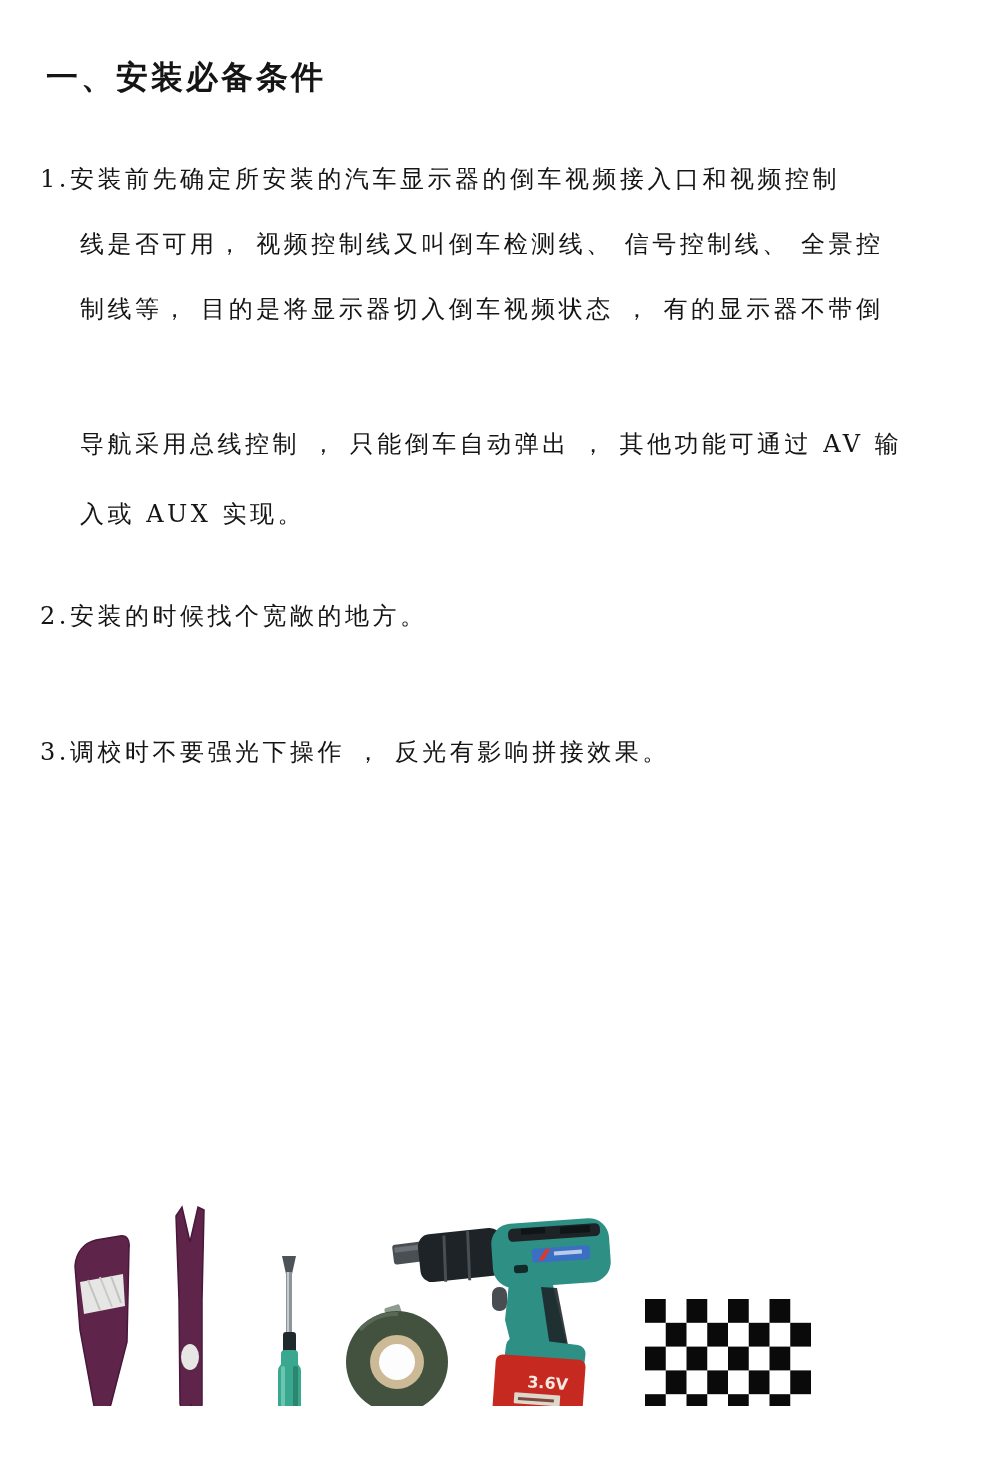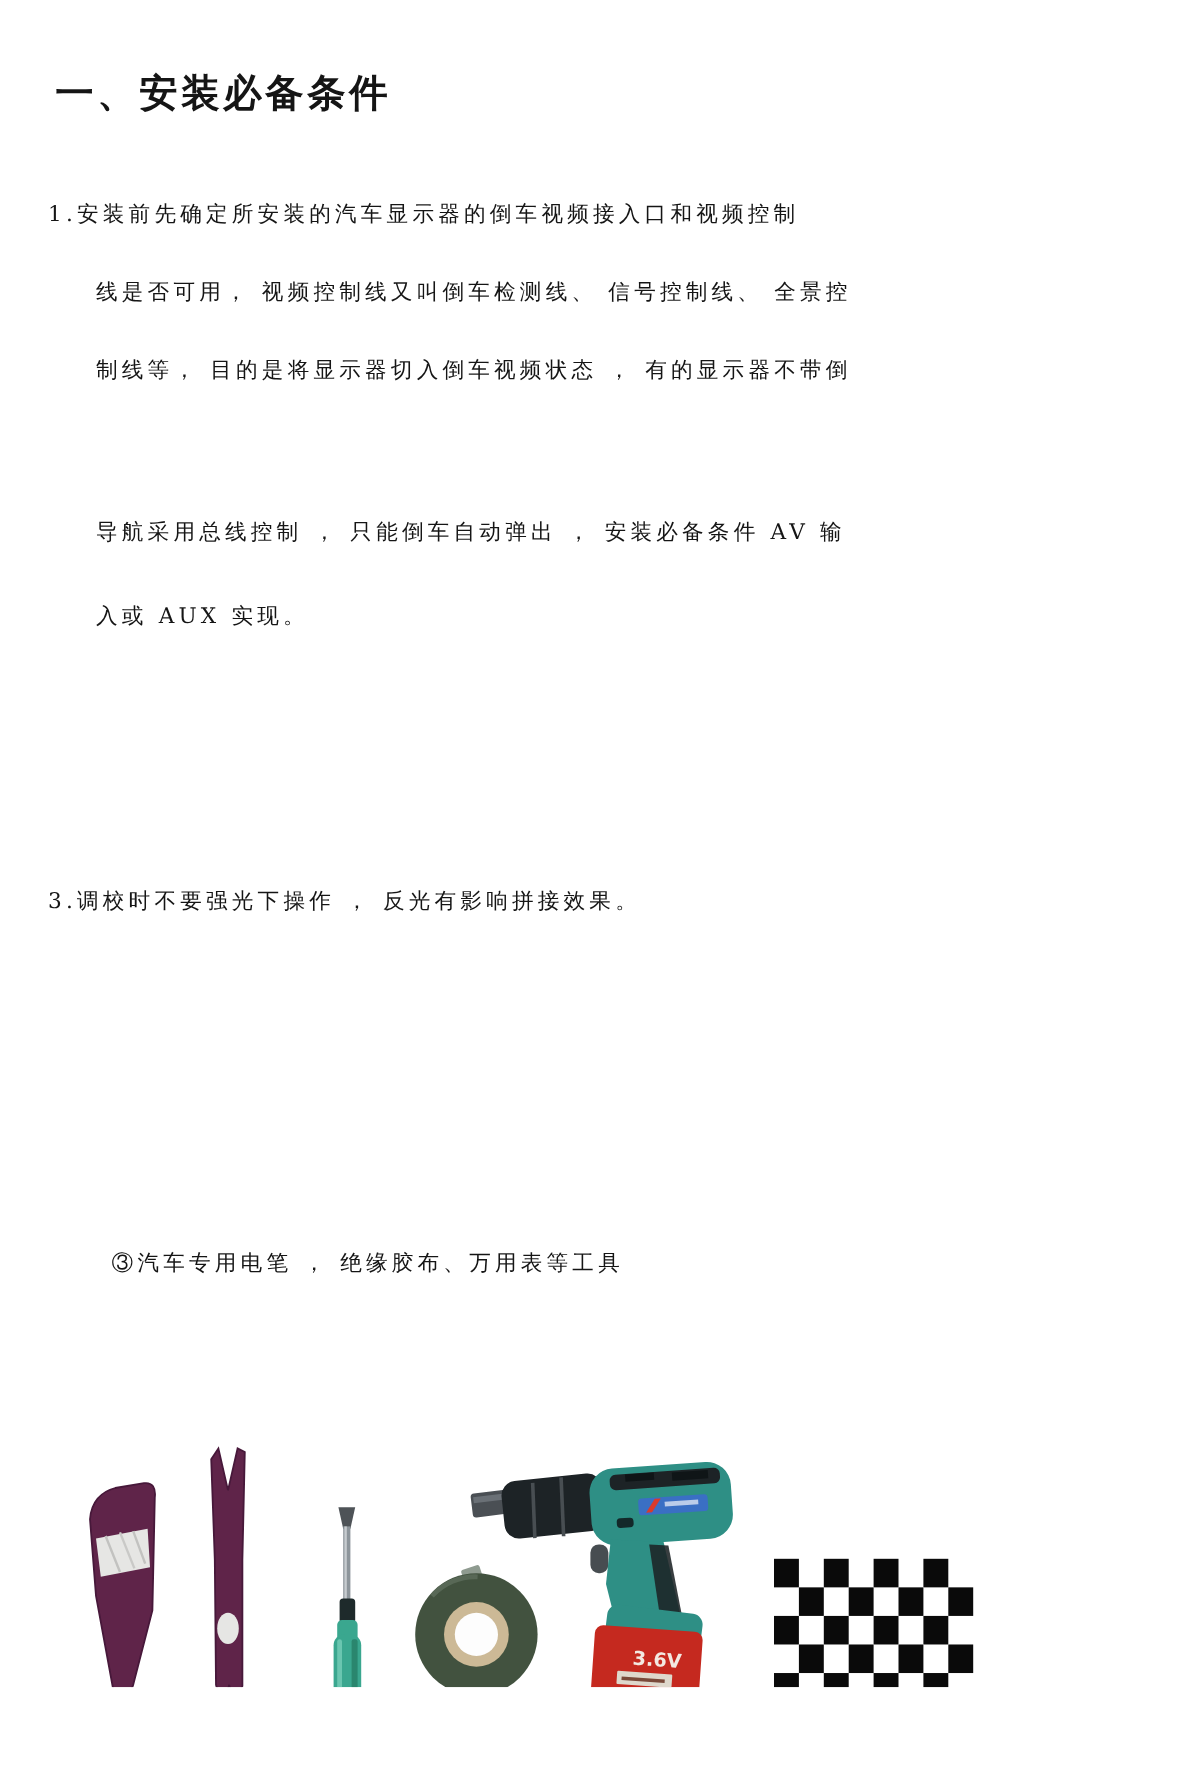--- a/index.html
+++ b/index.html
@@ -17,21 +17,21 @@
     left:46px;
     top:56px;
     margin:0;
     font-size:32px;
     font-weight:700;
     letter-spacing:3px;
     white-space:pre;
   }
   .tline{
     position:absolute;
-    font-size:18px;
+    font-size:24px;
     line-height:30px;
     letter-spacing:3.5px;
     white-space:pre;
   }
   .figure-svg{
     position:absolute;
     left:0;
     top:1185px;
     width:1000px;
     height:288px;
@@ -40,26 +40,26 @@
 </head>
 <body>
 
 <div class="page">
 
   <h1 class="title">一、安装必备条件</h1>
 
   <div class="tline" style="left:40px;top:164px">1.安装前先确定所安装的汽车显示器的倒车视频接入口和视频控制</div>
   <div class="tline" style="left:80px;top:294px">制线等， 目的是将显示器切入倒车视频状态 ， 有的显示器不带倒</div>
   <div class="tline" style="left:80px;top:229px">线是否可用， 视频控制线又叫倒车检测线、 信号控制线、 全景控</div>
-  <div class="tline" style="left:80px;top:429px">导航采用总线控制 ， 只能倒车自动弹出 ， 安装必备条件 AV 输</div>
+  <div class="tline" style="left:80px;top:429px">导航采用总线控制 ， 只能倒车自动弹出 ， 其他功能可通过 AV 输</div>
   <div class="tline" style="left:80px;top:499px">入或 AUX 实现。</div>
 
+  <div class="tline" style="left:40px;top:601px">2.安装的时候找个宽敞的地方。</div>
   <div class="tline" style="left:40px;top:737px">3.调校时不要强光下操作 ， 反光有影响拼接效果。</div>
 
-  <div class="tline" style="left:93px;top:1038px">③汽车专用电笔 ， 绝缘胶布、万用表等工具</div>
 
   <svg class="figure-svg" viewBox="0 1185 1000 288">
 
     <g>
       <path d="M 75 1266 C 76 1252 84 1243 96 1240 L 120 1236 C 127 1235 130 1240 129 1248
                L 127 1342 L 111 1404 C 107 1417 98 1418 94 1406 L 80 1330 Z" stroke="#47183a" stroke-width="1.5" fill="#5f2449"></path>
       <polygon points="80,1282 123,1274 125,1306 84,1314" fill="#e6e6e4"></polygon>
       <line x1="88" y1="1280" x2="100" y2="1310" stroke="#c2c2c0" stroke-width="2"></line>
       <line x1="100" y1="1277" x2="112" y2="1307" stroke="#c9c9c7" stroke-width="2"></line>
       <line x1="111" y1="1276" x2="121" y2="1303" stroke="#c2c2c0" stroke-width="2"></line>

